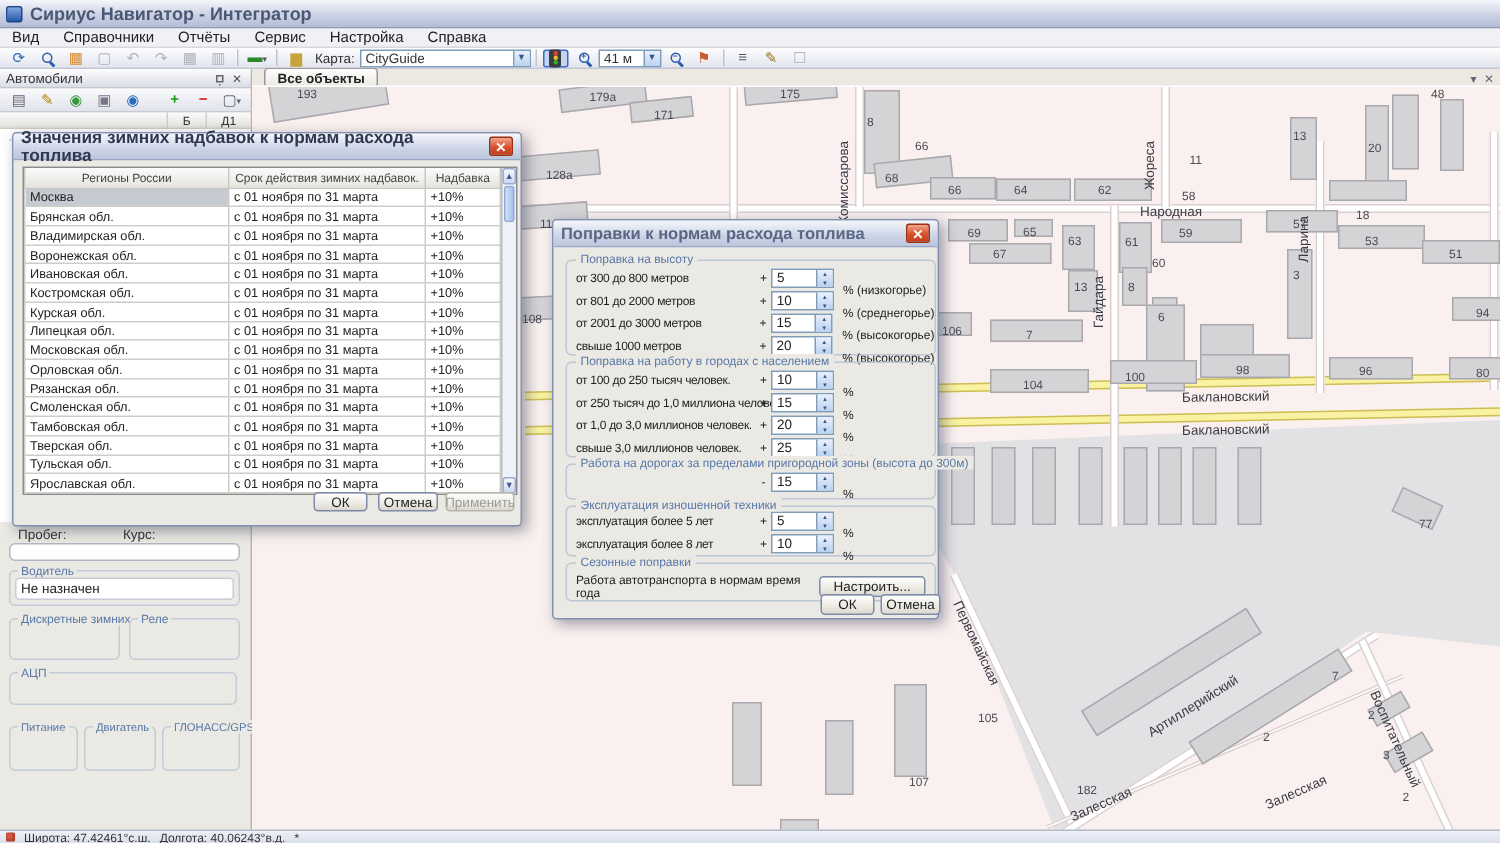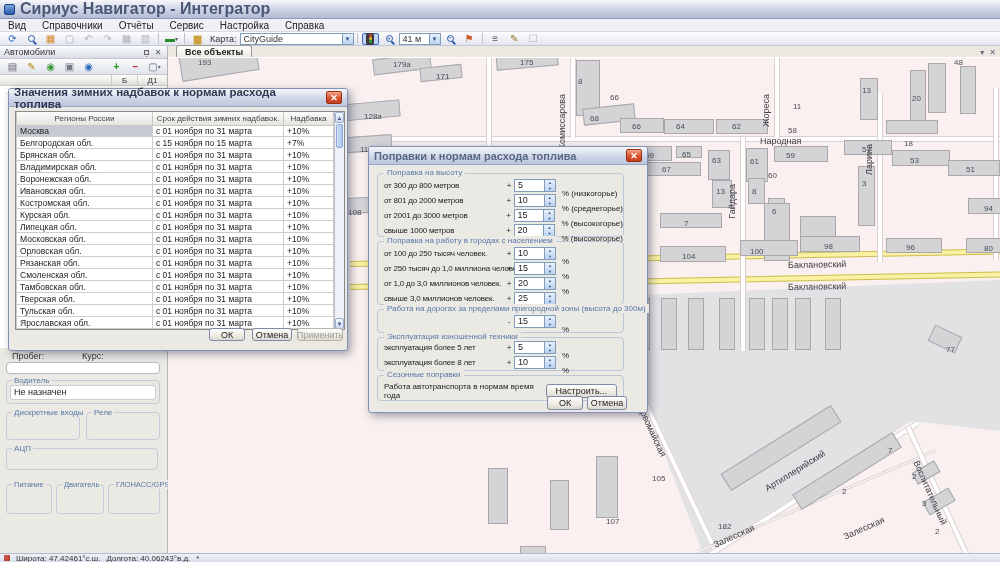--- a/index.html
+++ b/index.html
@@ -5,21 +5,21 @@
   html,body{margin:0;padding:0;width:1000px;height:562px;overflow:hidden;
     font-family:"Liberation Sans",sans-serif;background:#ebe9e3;position:relative;}
   *{box-sizing:border-box;}
 
   
   .titlebar{position:absolute;left:0;top:0;width:1000px;height:19px;
     background:linear-gradient(#f6f7fb,#ccd2e4 55%,#b4bdd6);
     border-bottom:1px solid #8e99b8;display:flex;align-items:center;padding:0 4px;}
   .app-icon{width:11px;height:11px;border-radius:2px;
     background:linear-gradient(#7ea6e0,#2a5aa8);border:1px solid #1c4488;}
-  .title-text{font-size:16px;font-weight:bold;color:#4a5775;margin-left:5px;}
+  .title-text{font-size:12px;font-weight:bold;color:#4a5775;margin-left:5px;}
   .menubar{position:absolute;left:0;top:19px;width:1000px;height:13px;
     background:#f1f1f5;border-bottom:1px solid #d8d8de;display:flex;align-items:center;font-size:10px;color:#222;}
   .menu-item{padding:0 8px;line-height:13px;}
   .toolbar{position:absolute;left:0;top:32px;width:1000px;height:14px;
     background:linear-gradient(#fdfdfe,#e2e5ee);border-bottom:1px solid #c4c8d6;
     display:flex;align-items:center;padding:0 3px;font-size:9px;color:#333;}
   .tb-btn{width:17px;height:12px;display:inline-flex;align-items:center;justify-content:center;
     font-size:10px;border-radius:2px;margin:0 1px;}
   .tb-btn.dis{color:#aeb2ba;}
   .tb-sep{width:1px;height:11px;background:#c0c4d0;margin:0 3px;}
@@ -234,21 +234,21 @@
     </div>
   </div>
   <span class="fieldlbl" style="left:12px;top:305px;">Пробег:</span>
   <span class="fieldlbl" style="left:82px;top:305px;">Курс:</span>
   <div class="wideinput" style="left:6px;top:316px;width:154px;height:12px;"></div>
   <div class="lp-group" style="left:6px;top:334px;width:154px;height:24px;">
     <span class="lp-legend">Водитель</span>
     <div class="lp-inner">Не назначен</div>
   </div>
   <div class="lp-group" style="left:6px;top:366px;width:74px;height:28px;">
-    <span class="lp-legend">Дискретные входы</span>
+    <span class="lp-legend">Дискретные зимних</span>
   </div>
   <div class="lp-group" style="left:86px;top:366px;width:74px;height:28px;">
     <span class="lp-legend">Реле</span>
   </div>
   <div class="lp-group" style="left:6px;top:402px;width:152px;height:22px;">
     <span class="lp-legend">АЦП</span>
   </div>
   <div class="lp-group" style="left:6px;top:438px;width:46px;height:30px;">
     <span class="lp-legend" style="font-size:7.5px;">Питание</span>
   </div>
@@ -426,25 +426,20 @@
           <th style="width:50px;">Надбавка</th>
         </tr>
       </thead>
       <tbody id="winter-tbody">
           <tr>
             <td class="sel">Москва</td>
             <td>с 01 ноября по 31 марта</td>
             <td>+10%</td>
           </tr>
           <tr>
-            <td>Белгородская обл.</td>
-            <td>с 15 ноября по 15 марта</td>
-            <td>+7%</td>
-          </tr>
-          <tr>
             <td>Брянская обл.</td>
             <td>с 01 ноября по 31 марта</td>
             <td>+10%</td>
           </tr>
           <tr>
             <td>Владимирская обл.</td>
             <td>с 01 ноября по 31 марта</td>
             <td>+10%</td>
           </tr>
           <tr>
@@ -519,21 +514,21 @@
       <span class="sthumb"></span>
       <span class="sfill"></span>
       <span class="sarrow">▼</span>
     </div>
   </div>
   <span class="btn" style="left:200px;top:239px;width:36px;height:13px;">ОК</span>
   <span class="btn" style="left:243px;top:239px;width:40px;height:13px;">Отмена</span>
   <span class="btn disabled" style="left:288px;top:239px;width:46px;height:13px;">Применить</span>
 </div>
 
-<div class="dialog" style="left:368px;top:146px;width:280px;height:267px;z-index:19;">
+<div class="dialog" style="left:368px;top:146px;width:258px;height:267px;z-index:19;">
   <div class="dlg-title">
     <span class="ttl" style="color:#5a6784;">Поправки к нормам расхода топлива</span>
     <span class="close-btn">✕</span>
   </div>
   <div class="group" style="left:8px;top:26px;width:247px;height:64px;">
     <span class="group-legend">Поправка на высоту</span>
     <div class="grows" style="padding-top:4px;">
         <div class="crow">
           <span class="crow-label">от 300 до 800 метров</span>
           <span class="crow-sign">+</span>

